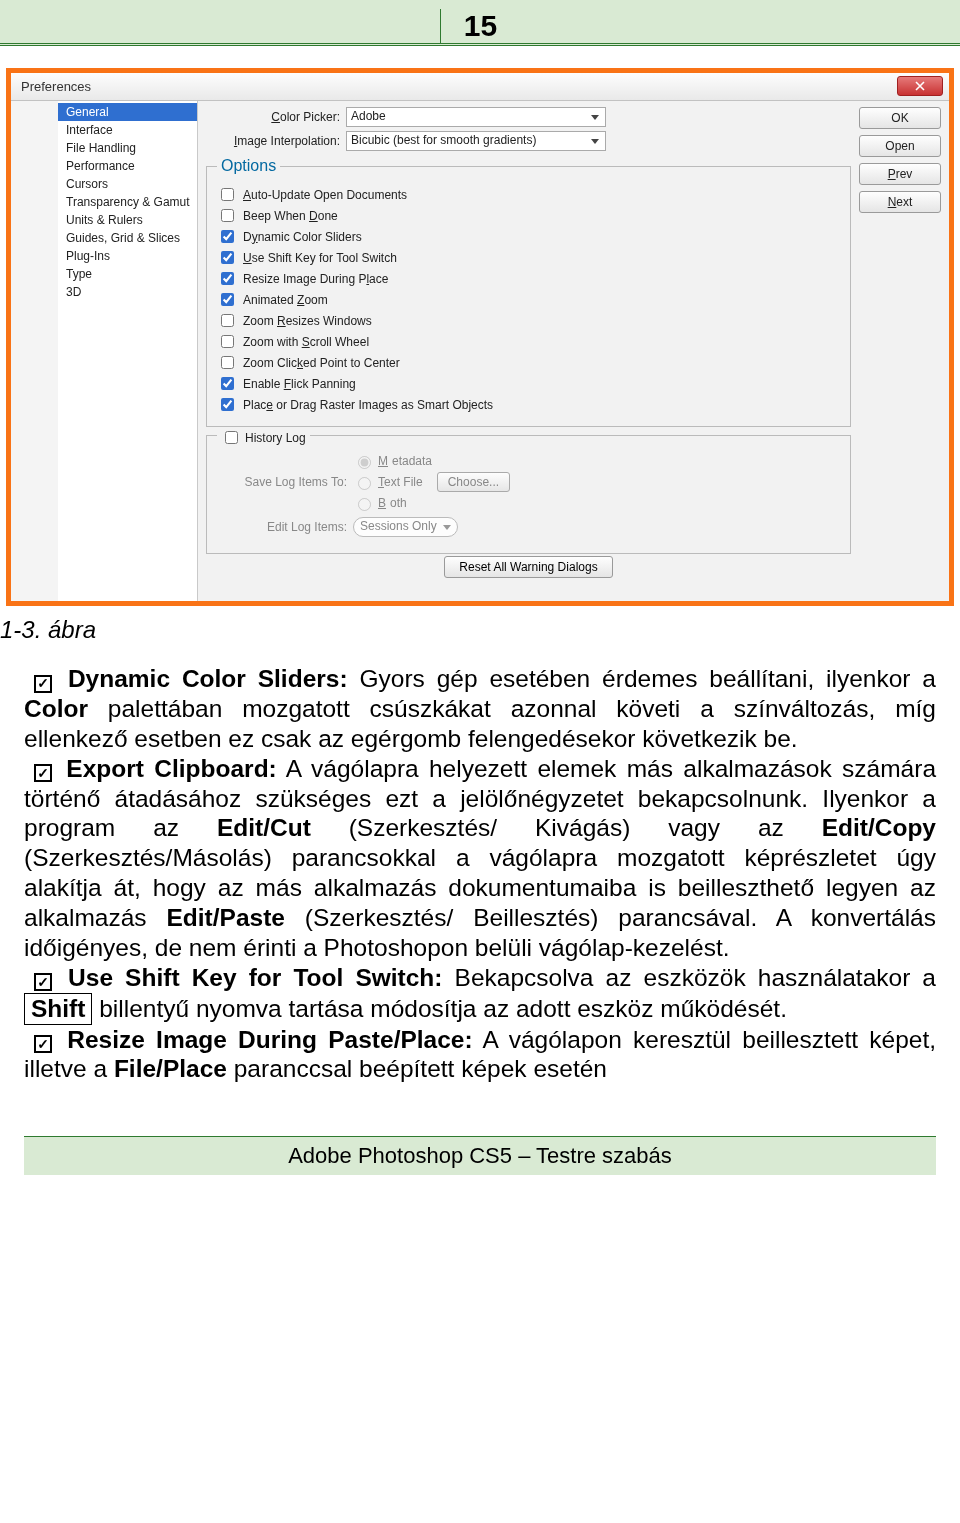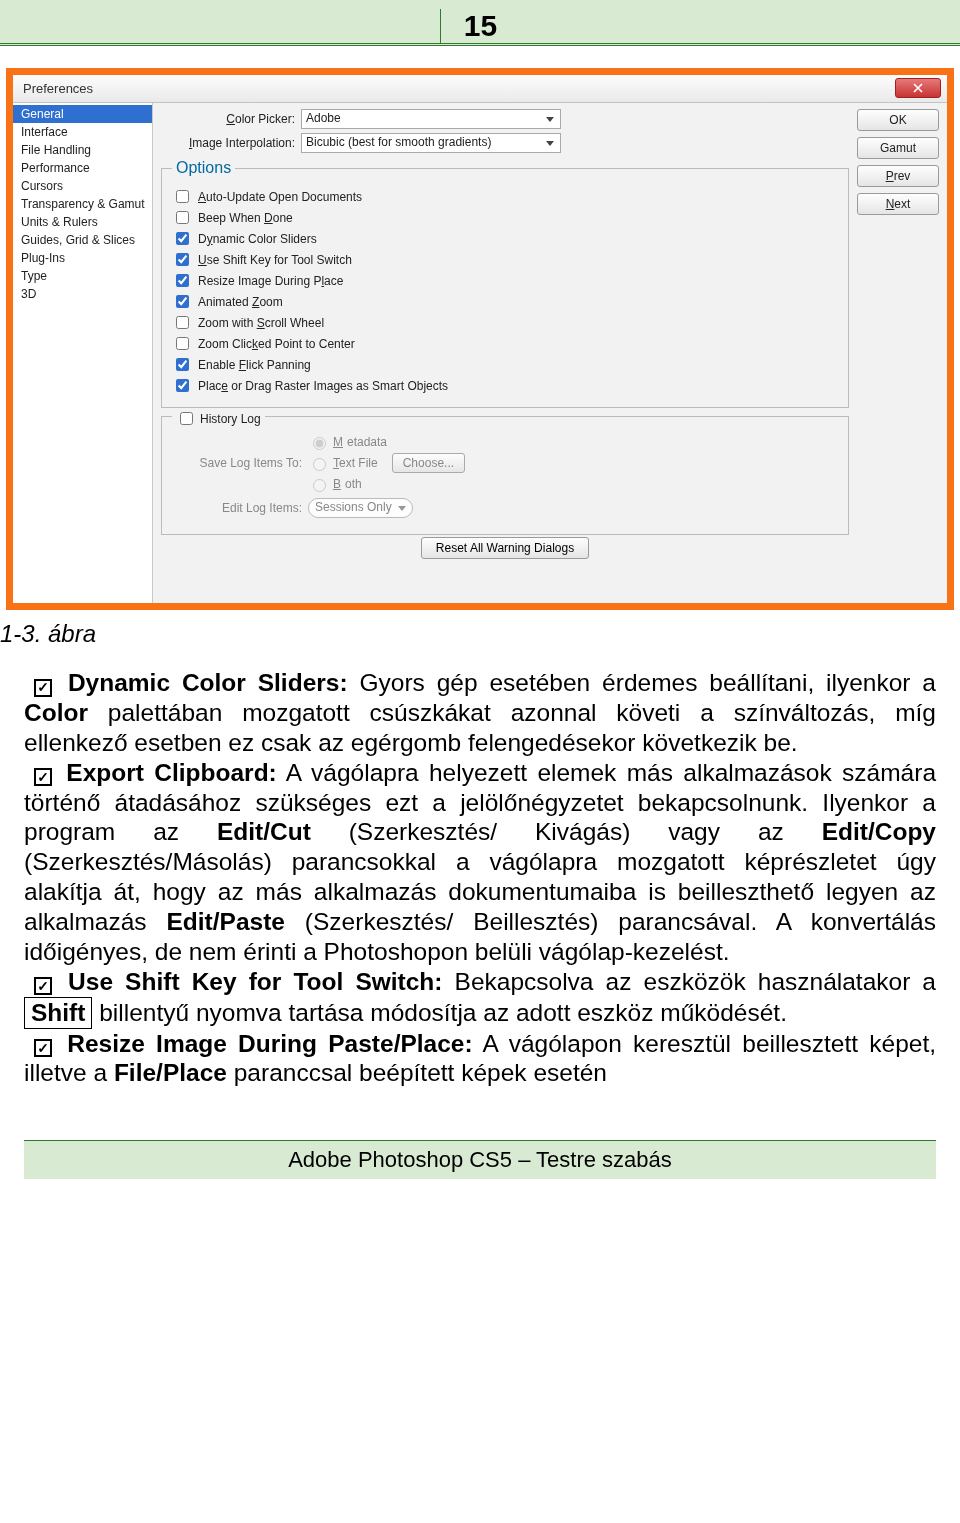--- a/index.html
+++ b/index.html
@@ -35,21 +35,21 @@
     align-items: center;
     justify-content: center;
     font-size: 30px;
     font-weight: bold;
     color: #000;
     background: #d9ead3;
     border-left: 1px solid #2f7a2f;
   }
   .screenshot-region {
     margin: 22px 6px 0 6px;
-    border: 7px solid #f97316;
+    border: 5px solid #f97316;
     background: #f4f4f4;
     font-family: Tahoma, Arial, sans-serif;
     font-size: 13px;
     color: #222;
   }
   .titlebar {
     display: flex;
     align-items: center;
     height: 28px;
     background: linear-gradient(#fdfdfd, #e9e9e9);
@@ -64,20 +64,21 @@
     border-radius: 3px;
     background: linear-gradient(#e67a7a, #c83232);
     border: 1px solid #a02020;
     display: flex; align-items: center; justify-content: center;
   }
   .win-close svg { width: 10px; height: 10px; }
   .prefs-body {
     display: flex;
     background: #f2f2f2;
     min-height: 500px;
+    margin-left: 47px;
   }
   .sidebar {
     width: 140px;
     border-right: 1px solid #c9c9c9;
     background: #fff;
     padding: 2px 0;
   }
   .sidebar-item {
     font-size: 12px;
     padding: 2px 8px;
@@ -314,20 +315,24 @@
         <label class="chk">
             <input type="checkbox" checked="" style="">
             <span>Resize Image During P<span class="u">l</span>ace</span>
           </label>
         <label class="chk">
             <input type="checkbox" checked="" style="">
             <span>Animated <span class="u">Z</span>oom</span>
           </label>
         <label class="chk">
             <input type="checkbox" style="">
+            <span>Zoom <span class="u">R</span>esizes Windows</span>
+          </label>
+        <label class="chk">
+            <input type="checkbox" style="">
             <span>Zoom with <span class="u">S</span>croll Wheel</span>
           </label>
         <label class="chk">
             <input type="checkbox" style="">
             <span>Zoom Clic<span class="u">k</span>ed Point to Center</span>
           </label>
         <label class="chk">
             <input type="checkbox" checked="" style="">
             <span>Enable <span class="u">F</span>lick Panning</span>
           </label>
@@ -360,21 +365,21 @@
         </div>
       </div>
 
       <div class="reset-row">
         <button class="wbtn" style="width:auto;padding:0 14px;">Reset All Warning Dialogs</button>
       </div>
     </div>
 
     <div class="rightbuttons">
       <div class="wbtn">OK</div>
-      <div class="wbtn">Gamut</div>
+      <div class="wbtn">Open</div>
       <div class="wbtn"><span class="u">P</span>rev</div>
       <div class="wbtn"><span class="u">N</span>ext</div>
     </div>
   </div>
 </div>
 
 <div class="caption">1-3. ábra</div>
 
 <div class="body-text">
   <span class="chk-glyph">✓</span>

